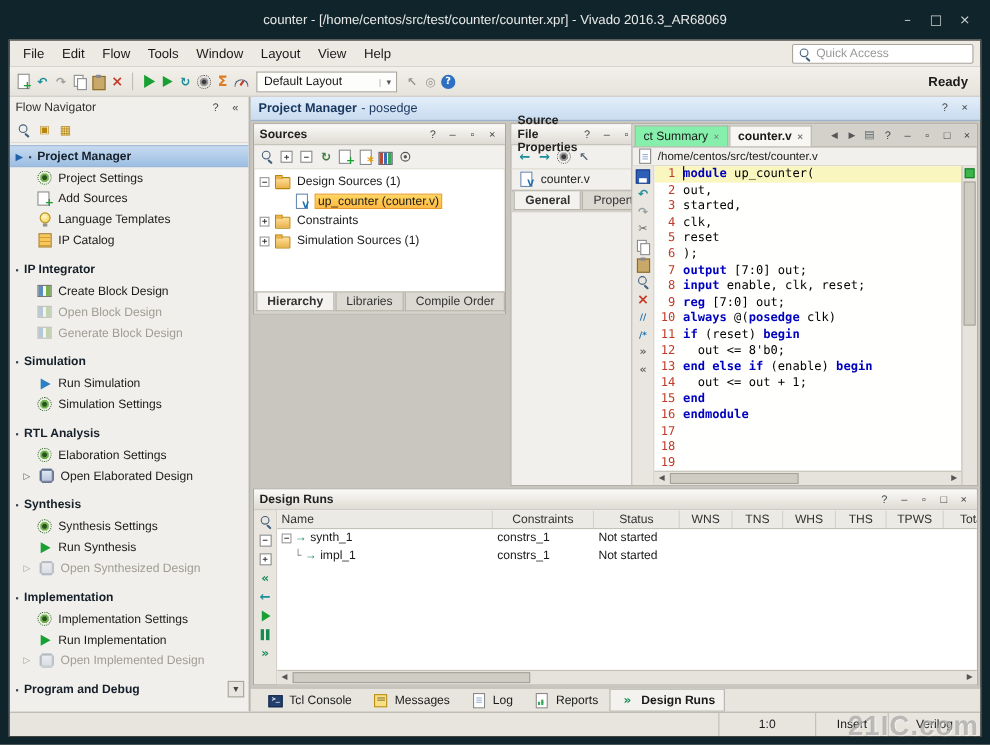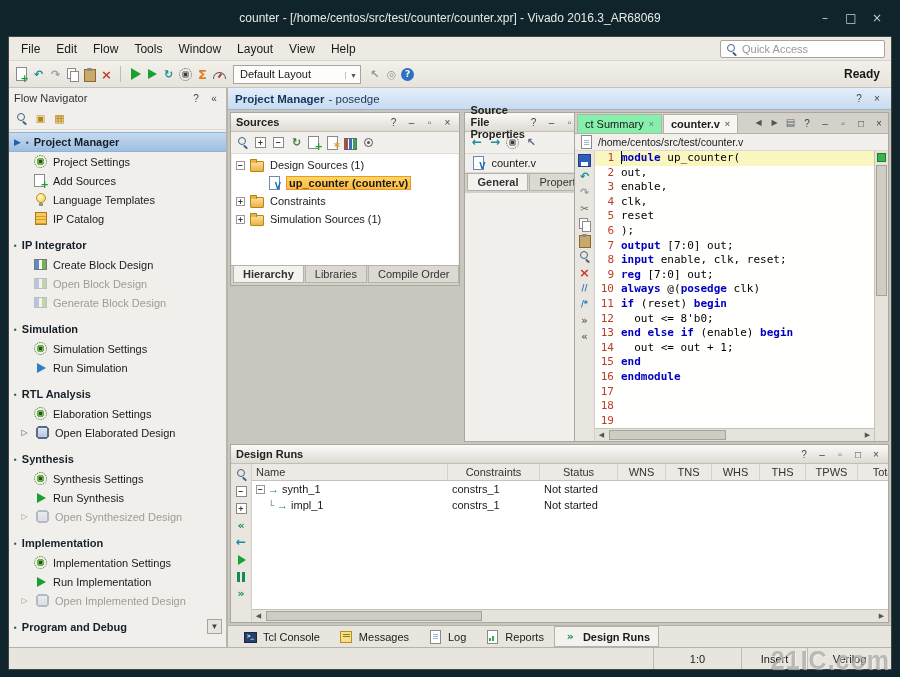--- a/index.html
+++ b/index.html
@@ -57,21 +57,21 @@
 .left-col{width:342px;display:flex;gap:4px;flex:none}
 .panel{background:#f2f0ec;border:1px solid #aaa79f;display:flex;flex-direction:column;min-height:0}
 .sources{height:174px;flex:none}
 .props{flex:1}
 .phead{height:19px;background:linear-gradient(#fbfaf8,#dedbd3);border-bottom:1px solid #c1beb6;display:flex;align-items:center;padding:0 5px;font-size:11px;flex:none}
 .ptitle{font-weight:bold;color:#222;flex:1}
 .ptoolbar{height:22px;display:flex;align-items:center;gap:3px;padding:0 4px;border-bottom:1px solid #dddad2;flex:none}
 .tree{flex:1;background:#fff;margin:0 1px;overflow:hidden;padding-top:2px;font-size:11px}
 .tree-row{display:flex;align-items:center;gap:4px;height:18px}
 .tree-row .lbl{padding:0 2px;white-space:nowrap}
-.tree-row.tsel .lbl{background:linear-gradient(#ffd661,#feb942);border:1px solid #e89b27;font-weight:bold}
+.tree-row.tsel .lbl{background:linear-gradient(#ffd661,#feb942);border:1px solid #e89b27;font-weight:normal}
 .exp{width:9px;height:9px;border:1px solid #999;background:#fff;color:#333;font:bold 8px/7px "DejaVu Sans Mono",monospace;text-align:center;flex:none}
 .exp.none{visibility:hidden}
 .ptabs{height:20px;display:flex;align-items:flex-start;background:#d4d1ca;border-top:1px solid #b5b2aa;padding-left:2px;gap:1px;flex:none}
 .ptab{padding:2px 9px;font-size:11px;background:#dcd9d2;border:1px solid #b5b2aa;border-top:none;color:#333}
 .ptab.active{background:#f4f2ee;font-weight:bold}
 
 .file-row{height:19px;display:flex;align-items:center;gap:5px;padding:0 6px;font-size:11px;border-bottom:1px solid #dddad2;flex:none}
 .props-body{flex:1;position:relative;padding:7px 22px 0 9px;overflow:hidden;font-size:11px}
 .prop-row{display:flex;align-items:center;gap:7px;margin-bottom:9px}
 .plabel{width:86px}
@@ -295,26 +295,26 @@
               <span class="i ic-block-design"></span>
               <span>Generate Block Design</span>
             </div>
           </div>
           <div class="fn-sec">
             <div class="fn-head">
               <span class="fn-bullet">▪</span>
               <span>Simulation</span>
             </div>
             <div class="fn-item">
+              <span class="i ic-run-sim"></span>
+              <span>Run Simulation</span>
+            </div>
+            <div class="fn-item">
               <span class="i ic-gear"></span>
               <span>Simulation Settings</span>
-            </div>
-            <div class="fn-item">
-              <span class="i ic-run-sim"></span>
-              <span>Run Simulation</span>
             </div>
           </div>
           <div class="fn-sec">
             <div class="fn-head">
               <span class="fn-bullet">▪</span>
               <span>RTL Analysis</span>
             </div>
             <div class="fn-item">
               <span class="i ic-gear"></span>
               <span>Elaboration Settings</span>
@@ -504,21 +504,21 @@
                 <span class="i ic-delete" style="color: rgb(196, 60, 42); font-weight: bold; font-size: 13px;">×</span>
                 <span class="i ic-comment" style="color: rgb(26, 111, 176); font-weight: bold; font-size: 8px;">//</span>
                 <span class="i ic-uncomment" style="color: rgb(26, 111, 176); font-weight: bold; font-size: 8px;">/*</span>
                 <span class="i ic-indent" style="color: rgb(102, 102, 102); font-weight: bold; font-size: 10px;">»</span>
                 <span class="i ic-outdent" style="color: rgb(102, 102, 102); font-weight: bold; font-size: 10px;">«</span>
               </div>
             <div class="ecode-col">
               <div class="ecode">
                   <div class="cl cur"><span class="ln">1</span><span class="ct"><span class="k">module</span><span class="p"> up_counter(</span></span></div>
                   <div class="cl"><span class="ln">2</span><span class="ct"><span class="p">out,</span></span></div>
-                  <div class="cl"><span class="ln">3</span><span class="ct"><span class="p">enable,</span></span></div>
+                  <div class="cl"><span class="ln">3</span><span class="ct"><span class="p">started,</span></span></div>
                   <div class="cl"><span class="ln">4</span><span class="ct"><span class="p">clk,</span></span></div>
                   <div class="cl"><span class="ln">5</span><span class="ct"><span class="p">reset</span></span></div>
                   <div class="cl"><span class="ln">6</span><span class="ct"><span class="p">);</span></span></div>
                   <div class="cl"><span class="ln">7</span><span class="ct"><span class="k">output</span><span class="p"> [7:0] out;</span></span></div>
                   <div class="cl"><span class="ln">8</span><span class="ct"><span class="k">input</span><span class="p"> enable, clk, reset;</span></span></div>
                   <div class="cl"><span class="ln">9</span><span class="ct"><span class="k">reg</span><span class="p"> [7:0] out;</span></span></div>
                   <div class="cl"><span class="ln">10</span><span class="ct"><span class="k">always</span><span class="p"> @(</span><span class="k">posedge</span><span class="p"> clk)</span></span></div>
                   <div class="cl"><span class="ln">11</span><span class="ct"><span class="k">if</span><span class="p"> (reset) </span><span class="k">begin</span></span></div>
                   <div class="cl"><span class="ln">12</span><span class="ct"><span class="p">  out &lt;= 8'b0;</span></span></div>
                   <div class="cl"><span class="ln">13</span><span class="ct"><span class="k">end</span><span class="p"> </span><span class="k">else</span><span class="p"> </span><span class="k">if</span><span class="p"> (enable) </span><span class="k">begin</span></span></div>

